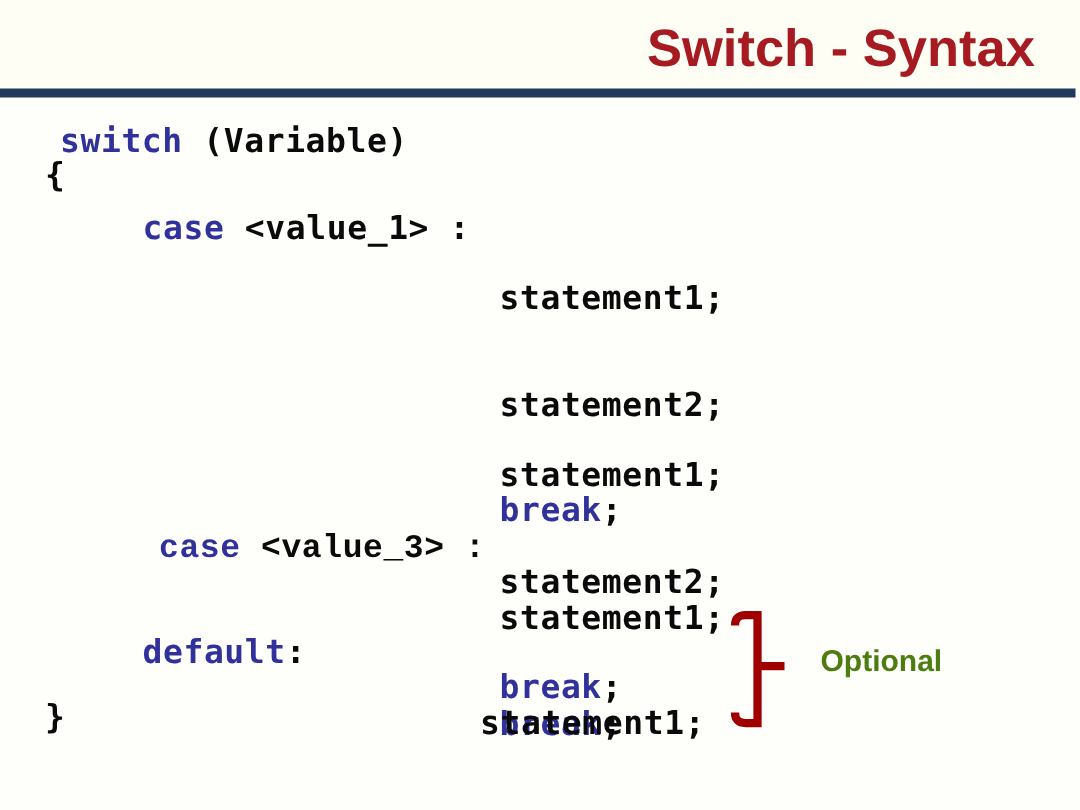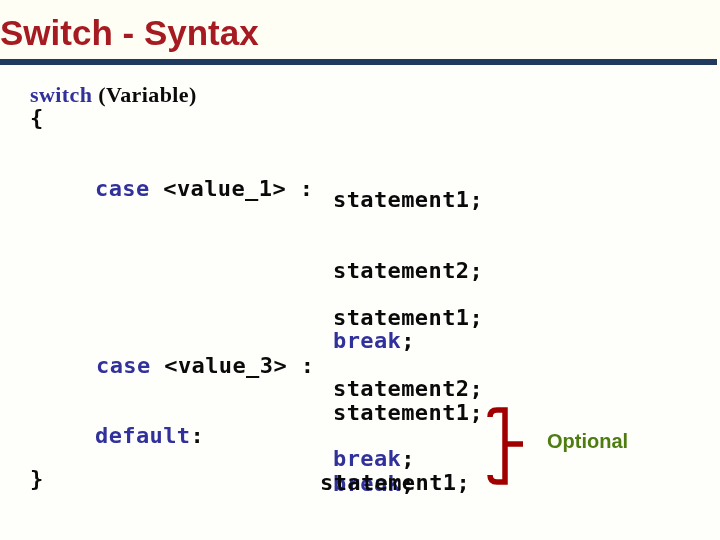--- a/index.html
+++ b/index.html
@@ -7,21 +7,21 @@
     position:relative; width:720px; height:540px;
     background:#FEFEFB; overflow:hidden;
     font-family:"Liberation Sans", sans-serif;
   }
   .header-band {
     position:absolute; left:0; top:0; width:720px; height:59px;
     background:#FFFEF4;
   }
   .title {
     position:absolute; left:0; top:10px; width:690px;
-    text-align:left;
+    text-align:right;
     font:700 35px/46px "Liberation Sans", sans-serif;
     color:#A61B22;
   }
   .rule {
     position:absolute; left:0; top:59px; width:717px; height:6px;
     background:#1F3A5E;
   }
   .ln {
     position:absolute;
     font:700 22px/23.5px "DejaVu Sans Mono", monospace;
@@ -40,38 +40,38 @@
 </style>
 </head>
 <body>
 
 <div class="slide">
 
   <div class="header-band"></div>
   <div class="title">Switch - Syntax</div>
   <div class="rule"></div>
 
-  <div class="ln" style="left:30px; top:83px;font-family:Liberation Serif, serif;"><span class="kw">switch</span><span> (Variable)</span></div>
+  <div class="ln" style="left:40px; top:83px;"><span class="kw">switch</span><span> (Variable)</span></div>
 
   <div class="ln" style="left:30px; top:106px;">{</div>
 
-  <div class="ln" style="left:95px; top:141px;margin-top:36px;"><span class="kw">case</span><span> &lt;value_1&gt; :</span></div>
+  <div class="ln" style="left:95px; top:141px;"><span class="kw">case</span><span> &lt;value_1&gt; :</span></div>
   <div class="ln stmts" style="left:333px; top:141px;">
     <div>statement1;</div>
     <div>statement2;</div>
     <div><span class="kw">break</span><span>;</span></div>
   </div>
 
   <div class="ln stmts" style="left:333px; top:259px;">
     <div>statement1;</div>
     <div>statement2;</div>
     <div><span class="kw">break</span><span>;</span></div>
   </div>
 
-  <div class="ln" style="left:96px; top:354px;"><span class="kw">case</span><span> &lt;value_3&gt; :</span></div>
+  <div class="ln" style="left:106px; top:354px;font-family:Liberation Mono, monospace;"><span class="kw">case</span><span> &lt;value_3&gt; :</span></div>
   <div class="ln stmts" style="left:333px; top:354px;">
     <div>statement1;</div>
     <div><span class="kw">break</span><span>;</span></div>
   </div>
 
   <div class="ln" style="left:95px; top:424px;text-align:right;"><span class="kw">default</span><span>:</span></div>
   <div class="ln stmts" style="left:320px; top:424px;">
     <div>statement1;</div>
     
   </div>

